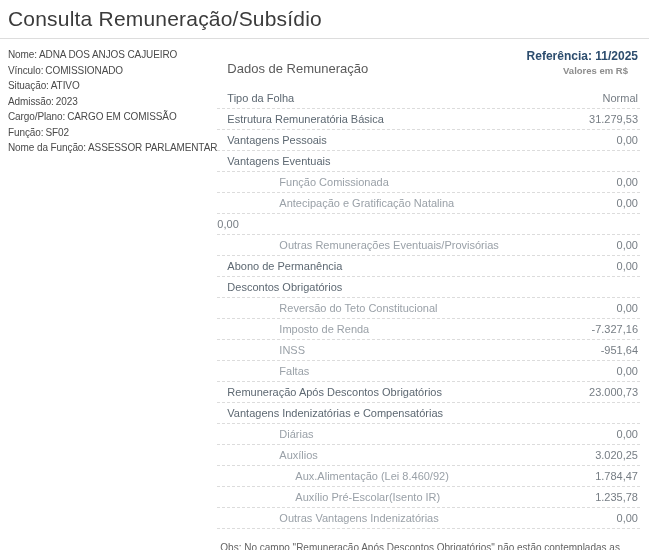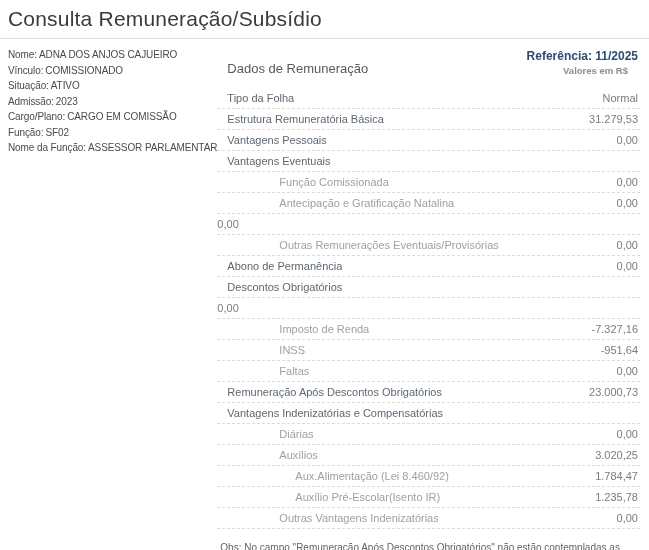--- a/index.html
+++ b/index.html
@@ -168,20 +168,21 @@
           </div>
           <div class="row indent-0">
             <span class="row-label">Abono de Permanência</span>
             <span class="row-value">0,00</span>
           </div>
           <div class="row indent-0">
             <span class="row-label">Descontos Obrigatórios</span>
             <span class="row-value"></span>
           </div>
           <div class="row indent-1">
+            <span class="row-label">Reversão do Teto Constitucional</span>
             <span class="row-value">0,00</span>
           </div>
           <div class="row indent-1">
             <span class="row-label">Imposto de Renda</span>
             <span class="row-value">-7.327,16</span>
           </div>
           <div class="row indent-1">
             <span class="row-label">INSS</span>
             <span class="row-value">-951,64</span>
           </div>

